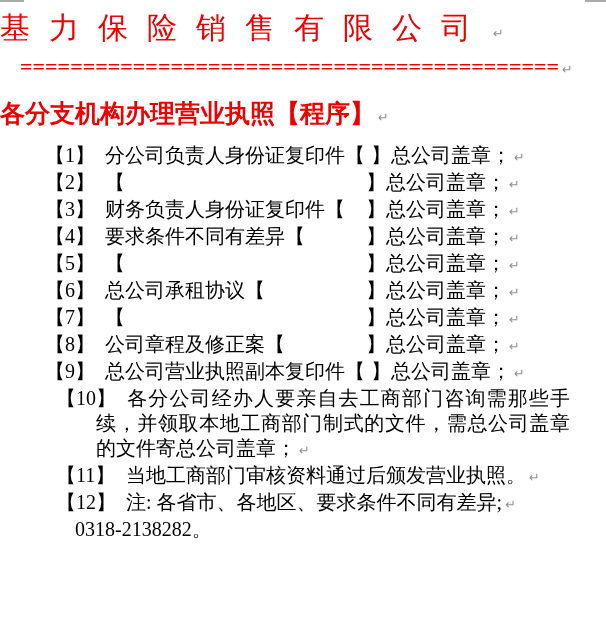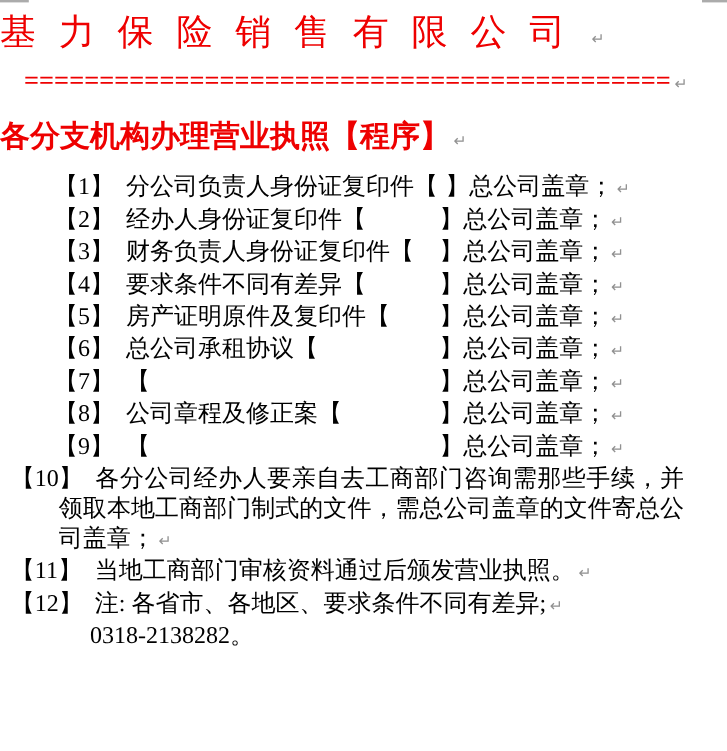--- a/index.html
+++ b/index.html
@@ -20,21 +20,21 @@
   }
   .heading{
     margin-top:20px;color:#ee0000;font-weight:bold;
     font-size:25px;line-height:30px;white-space:nowrap;
   }
   .list{margin-top:10px;font-size:20px;line-height:25px;}
   .row{display:flex;padding-left:45px;padding-right:86px;align-items:baseline;}
   .row .num{flex:0 0 60px;white-space:nowrap;}
   .row .label,.row .obracket,.row .suffix{white-space:nowrap;}
   .row .fill{flex:1 1 auto;min-width:6px;}
-  .para{padding-left:49px;padding-right:36px;text-indent:-40px;}
+  .para{padding-left:96px;padding-right:36px;text-indent:-40px;}
   .para .num2{display:inline-block;width:70px;text-indent:0;}
   .jpara{text-align:justify;}
   .jlast{text-align:justify;text-align-last:justify;}
   .para-cont{padding-left:75px;padding-right:36px;}
   .pilcrow{
     color:#919191;font-size:13px;font-weight:normal;letter-spacing:0;
     margin-left:3px;font-family:"DejaVu Sans",sans-serif;
   }
 </style>
 </head>
@@ -55,21 +55,20 @@
       <span class="num">【1】</span>
       <span class="label">分公司负责人身份证复印件</span>
       <span class="obracket">【</span>
       <span class="fill"></span>
       <span class="suffix">】总公司盖章；</span>
       <span class="pilcrow">↵</span>
     </div>
 
   <div class="row">
       <span class="num">【2】</span>
-      <span class="label">经办人身份证复印件</span>
       <span class="obracket">【</span>
       <span class="fill"></span>
       <span class="suffix">】总公司盖章；</span>
       <span class="pilcrow">↵</span>
     </div>
 
   <div class="row">
       <span class="num">【3】</span>
       <span class="label">财务负责人身份证复印件</span>
       <span class="obracket">【</span>
@@ -82,21 +81,20 @@
       <span class="num">【4】</span>
       <span class="label">要求条件不同有差异</span>
       <span class="obracket">【</span>
       <span class="fill"></span>
       <span class="suffix">】总公司盖章；</span>
       <span class="pilcrow">↵</span>
     </div>
 
   <div class="row">
       <span class="num">【5】</span>
-      <span class="label">房产证明原件及复印件</span>
       <span class="obracket">【</span>
       <span class="fill"></span>
       <span class="suffix">】总公司盖章；</span>
       <span class="pilcrow">↵</span>
     </div>
 
   <div class="row">
       <span class="num">【6】</span>
       <span class="label">总公司承租协议</span>
       <span class="obracket">【</span>
@@ -117,20 +115,21 @@
       <span class="num">【8】</span>
       <span class="label">公司章程及修正案</span>
       <span class="obracket">【</span>
       <span class="fill"></span>
       <span class="suffix">】总公司盖章；</span>
       <span class="pilcrow">↵</span>
     </div>
 
   <div class="row">
       <span class="num">【9】</span>
+      <span class="label">总公司营业执照副本复印件</span>
       <span class="obracket">【</span>
       <span class="fill"></span>
       <span class="suffix">】总公司盖章；</span>
       <span class="pilcrow">↵</span>
     </div>
 
   <div class="para jpara"><span class="num2">【10】</span><span>各分公司经办人要亲自去工商部门咨询需那些手续，并领取本地工商部门制式的文件，需总公司盖章的文件寄总公司盖章；</span><span class="pilcrow">↵</span></div>
 
   <div class="para"><span class="num2">【11】</span><span>当地工商部门审核资料通过后颁发营业执照。</span><span class="pilcrow">↵</span></div>
 

